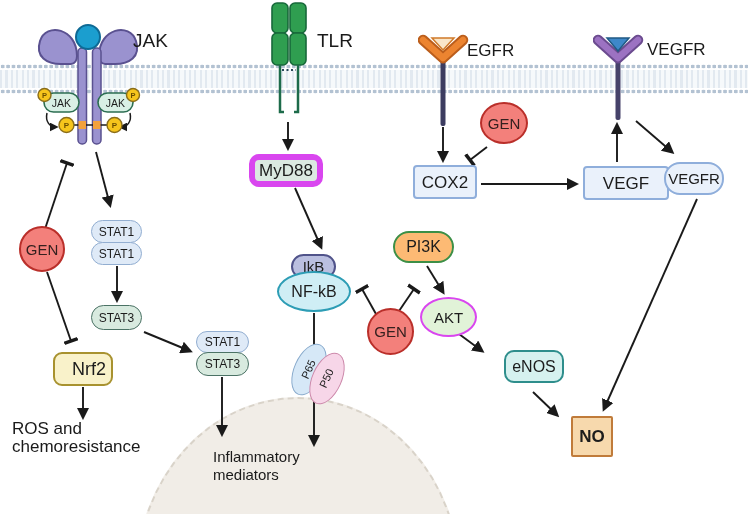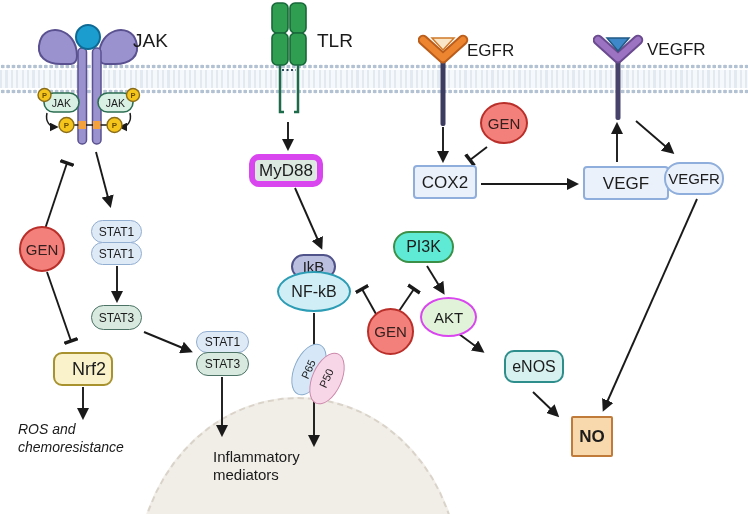--- a/index.html
+++ b/index.html
@@ -158,26 +158,26 @@
     <span style="transform:rotate(-90deg);font-size:11px;">P65</span>
   </div>
   <div class="node ellipse" style="left:312px;top:351px;width:30px;height:55px;background:#f7d6e8;border:1.5px solid #cc88aa;transform:rotate(24deg);">
     <span style="transform:rotate(-90deg);font-size:11px;">P50</span>
   </div>
 
   <div class="node box blue-box" style="left:413px;top:165px;width:64px;height:34px;font-size:17px;">COX2</div>
   <div class="node box blue-box" style="left:583px;top:166px;width:86px;height:34px;font-size:17px;">VEGF</div>
   <div class="node" style="left:664px;top:162px;width:60px;height:33px;border-radius:16px;background:#eaf1fb;border:2px solid #8faedb;font-size:15px;">VEGFR</div>
 
-  <div class="node" style="left:393px;top:231px;width:61px;height:32px;border-radius:16px;background:#5eead4;border:2px solid #3c8f46;font-size:16px;">PI3K</div>
+  <div class="node" style="left:393px;top:231px;width:61px;height:32px;border-radius:16px;background:#fdba74;border:2px solid #3c8f46;font-size:16px;">PI3K</div>
   <div class="node ellipse" style="left:420px;top:297px;width:57px;height:40px;background:#e1f3d8;border:2px solid #d946ef;font-size:15px;">AKT</div>
   <div class="node" style="left:504px;top:350px;width:60px;height:33px;border-radius:10px;background:#d6f1ef;border:2px solid #2e8e8c;font-size:16px;">eNOS</div>
   <div class="node" style="left:571px;top:416px;width:42px;height:41px;border-radius:2px;background:#f7d9ad;border:2px solid #c07b3a;font-size:17px;font-weight:bold;">NO</div>
 
-  <div class="txt" style="left:18px;top:420px;font-size:14px;line-height:18px;font-style:italic;">
+  <div class="txt" style="left:12px;top:420px;font-size:17px;line-height:18px;">
     <div>ROS and</div>
     <div>chemoresistance</div>
   </div>
   <div class="txt" style="left:213px;top:448px;font-size:15px;line-height:18px;">
     <div>Inflammatory</div>
     <div>mediators</div>
   </div>
 
 </div>
 

